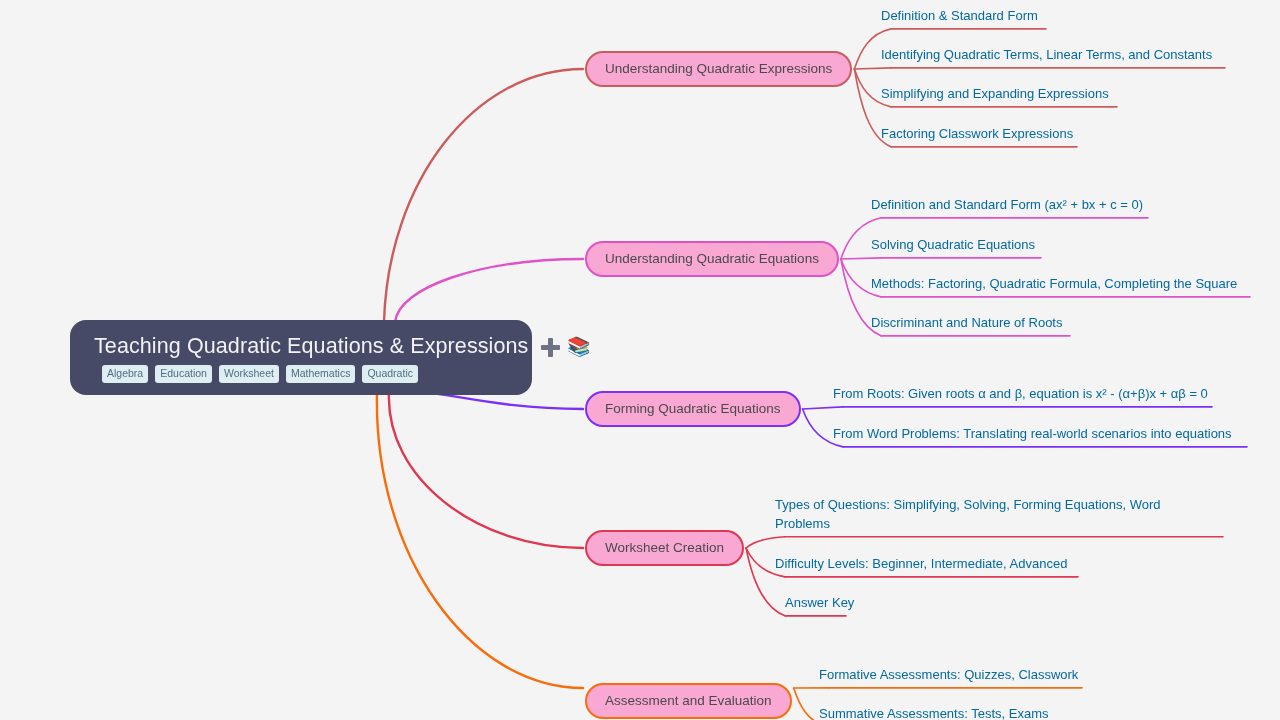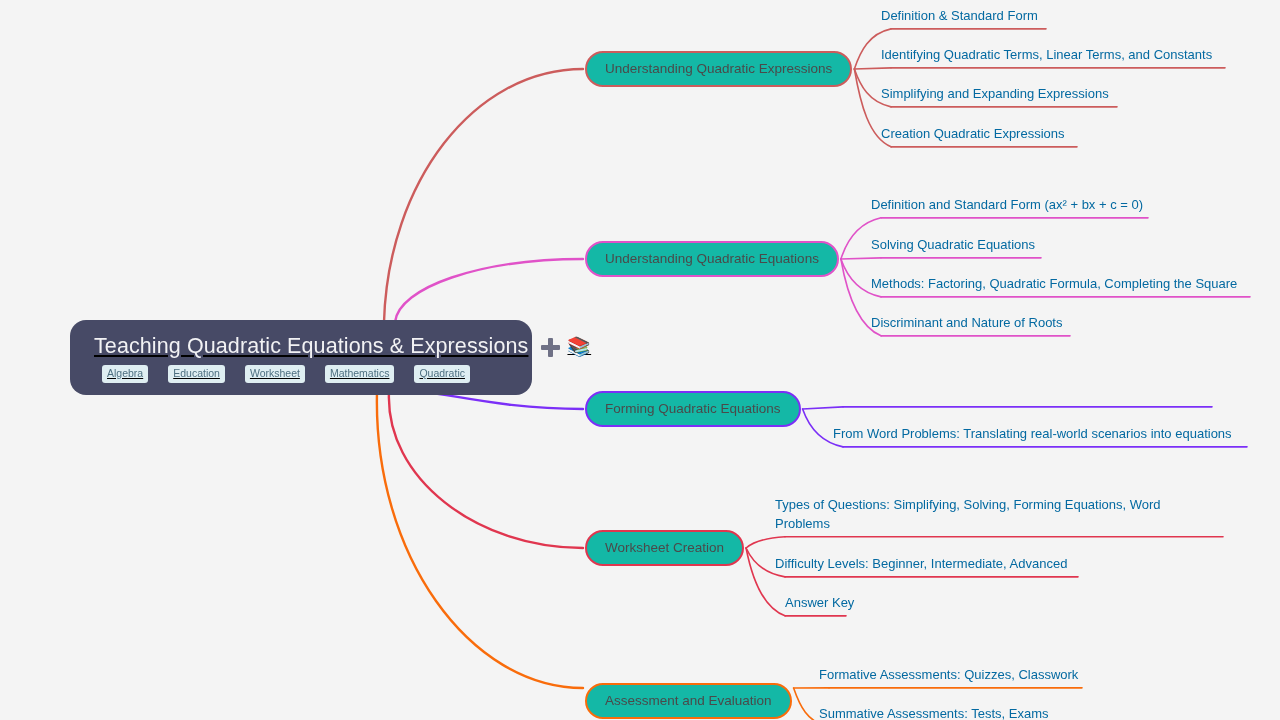--- a/index.html
+++ b/index.html
@@ -38,21 +38,20 @@
     top: 320px;
     width: 462px;
     box-sizing: border-box;
     background: #474a66;
     border-radius: 16px;
     padding: 14px 20px 12px 24px;
     display: flex;
     flex-direction: column;
     gap: 6px;
     cursor: pointer;
-    text-decoration: underline;
   }
   .root-title-row {
     display: flex;
     align-items: center;
     gap: 6px;
   }
   .root-title {
     color: #f2f2f4;
     font-size: 21.5px;
     font-weight: 400;
@@ -76,38 +75,38 @@
   .plus-icon::before { left: 8px; top: 1px; width: 5px; height: 19px; }
   .plus-icon::after  { left: 1px; top: 8px; width: 19px; height: 5px; }
   .books-icon {
     font-size: 19px;
     line-height: 1;
     margin-left: 1px;
     flex: 0 0 auto;
   }
   .tag-row {
     display: flex;
-    gap: 20px;
+    gap: 7px;
     flex-wrap: wrap;
     padding-left: 8px;
   }
   .tag {
     background: #dfeef2;
     color: #4d6f80;
     font-size: 10.5px;
     line-height: 1;
     padding: 3px 5px 4px;
     border-radius: 3px;
     white-space: nowrap;
   }
 
   
   .branch-node {
     position: absolute;
-    background: #14b8a6;
+    background: #f9a8d4;
     border: 2px solid #cc4b4b;
     border-radius: 22px;
     padding: 8px 18px 9px;
     font-size: 13.5px;
     color: #4a4a4a;
     white-space: nowrap;
     box-sizing: border-box;
     cursor: pointer;
     transform: translateY(-50%);
   }
@@ -177,27 +176,28 @@
         <span class="tag">Worksheet</span>
         <span class="tag">Mathematics</span>
         <span class="tag">Quadratic</span>
       </div>
   </div>
 
 <div class="branch-node" style="left: 585px; top: 69px; border-color: rgb(204, 92, 92);">Understanding Quadratic Expressions</div>
     <div class="leaf-node" style="left: 881px; top: 7px;">Definition &amp; Standard Form</div>
     <div class="leaf-node" style="left: 881px; top: 85px;">Simplifying and Expanding Expressions</div>
     <div class="leaf-node" style="left: 881px; top: 46px;">Identifying Quadratic Terms, Linear Terms, and Constants</div>
-    <div class="leaf-node" style="left: 881px; top: 125px;">Creation Quadratic Expressions</div>
+    <div class="leaf-node" style="left: 881px; top: 125px;">Factoring Classwork Expressions</div>
     <div class="branch-node" style="left: 585px; top: 259px; border-color: rgb(224, 82, 200);">Understanding Quadratic Equations</div>
     <div class="leaf-node" style="left: 871px; top: 196px;">Definition and Standard Form (ax² + bx + c = 0)</div>
     <div class="leaf-node" style="left: 871px; top: 236px;">Solving Quadratic Equations</div>
     <div class="leaf-node" style="left: 871px; top: 275px;">Methods: Factoring, Quadratic Formula, Completing the Square</div>
     <div class="leaf-node" style="left: 871px; top: 314px;">Discriminant and Nature of Roots</div>
     <div class="branch-node" style="left: 585px; top: 409px; border-color: rgb(123, 47, 247);">Forming Quadratic Equations</div>
+    <div class="leaf-node" style="left: 833px; top: 385px;">From Roots:  Given roots α and β, equation is x² - (α+β)x + αβ = 0</div>
     <div class="leaf-node" style="left: 833px; top: 425px;">From Word Problems: Translating real-world scenarios into equations</div>
     <div class="branch-node" style="left: 585px; top: 548px; border-color: rgb(224, 54, 79);">Worksheet Creation</div>
     <div class="leaf-node" style="left: 775px; top: 555px;">Difficulty Levels: Beginner, Intermediate, Advanced</div>
     <div class="leaf-node" style="left: 775px; top: 496px; width: 400px;">Types of Questions: Simplifying, Solving, Forming Equations, Word Problems</div>
     <div class="leaf-node" style="left: 775px; top: 594px; margin-left: 10px;">Answer Key</div>
     <div class="branch-node" style="left: 585px; top: 688px; border-color: rgb(249, 108, 11); margin-top: 13px;">Assessment and Evaluation</div>
     <div class="leaf-node" style="left: 819px; top: 666px;">Formative Assessments: Quizzes, Classwork</div>
     <div class="leaf-node" style="left: 819px; top: 705px;">Summative Assessments: Tests, Exams</div>
   </div>
 

